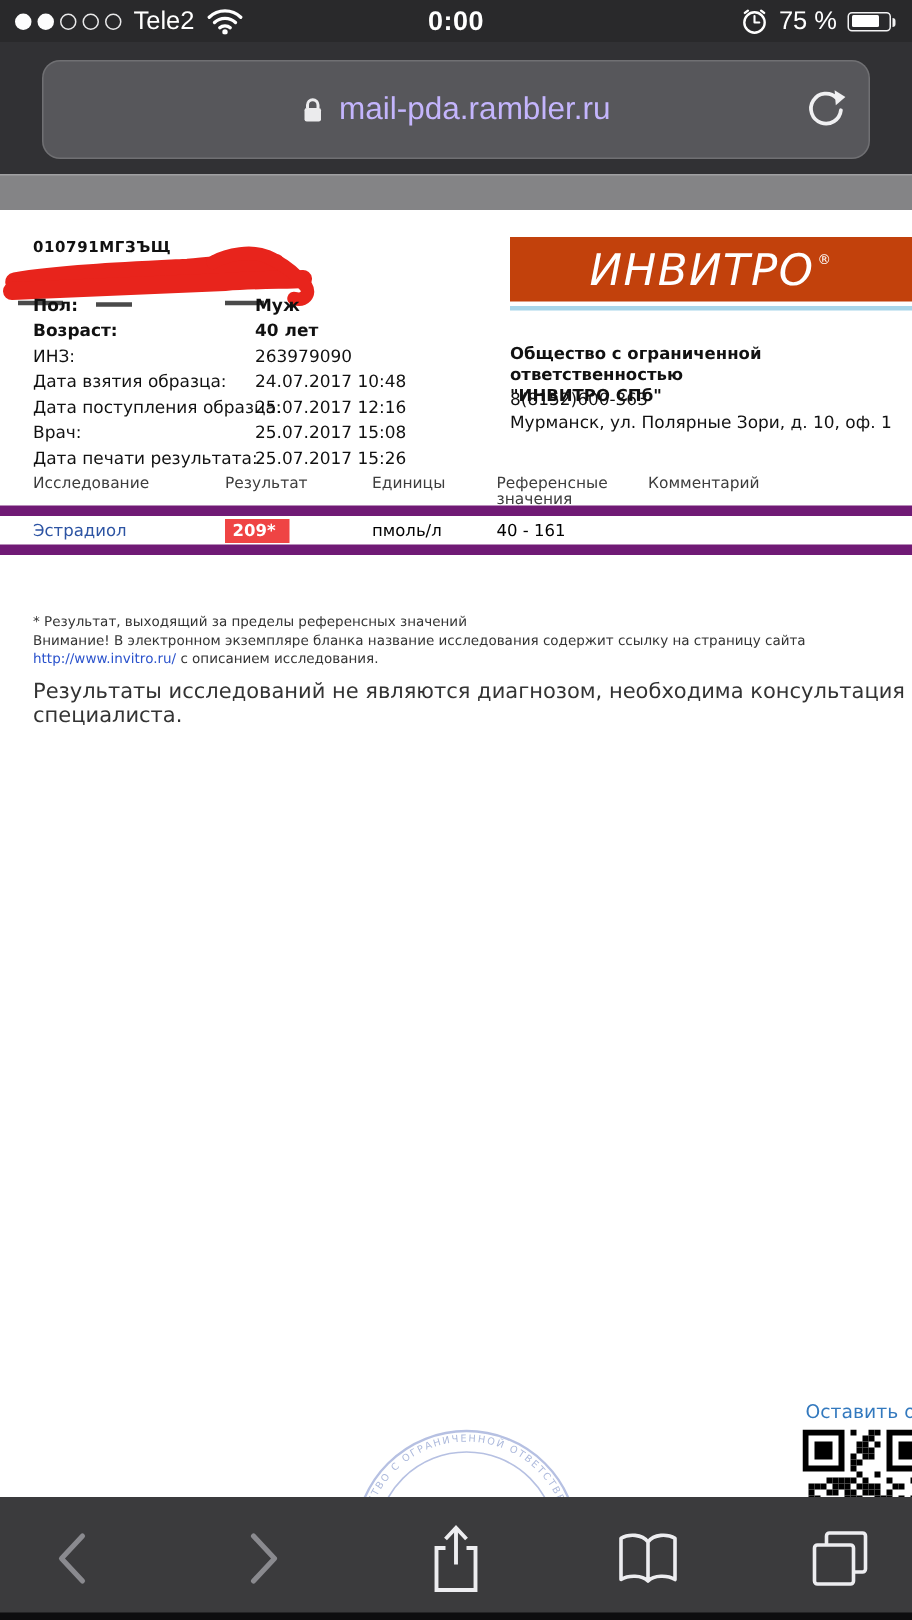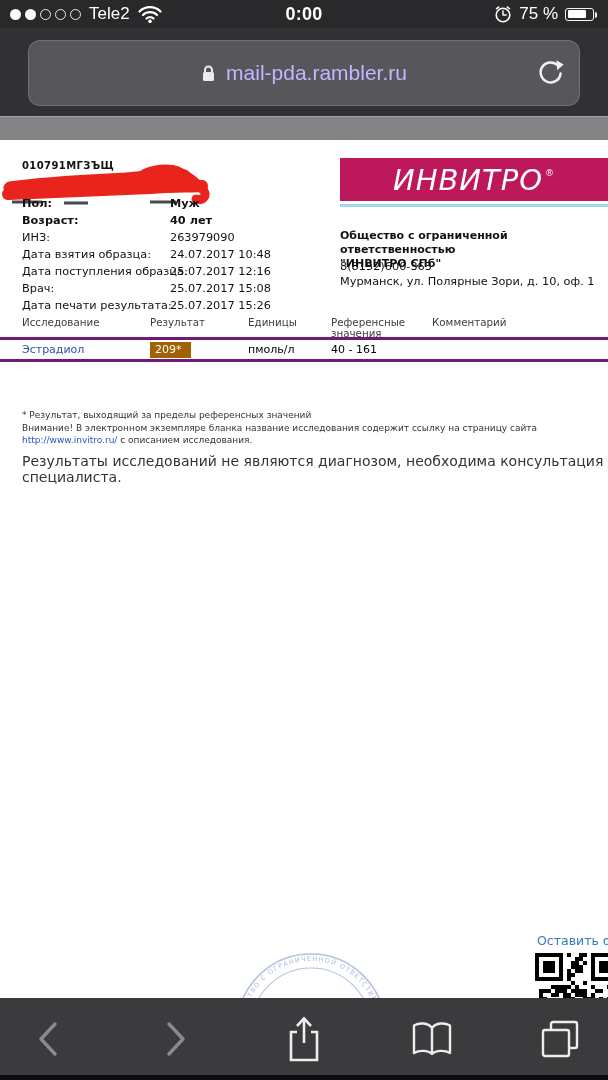--- a/index.html
+++ b/index.html
@@ -38,45 +38,45 @@
   .doc{position:absolute;top:140px;left:0;width:608px;height:858px;background:#fff;overflow:hidden;
        font-family:"DejaVu Sans",sans-serif;color:#111;}
   .doc-code{position:absolute;top:20px;left:22px;font-size:10px;font-weight:bold;letter-spacing:.4px;}
   .scribble{position:absolute;top:24px;left:0;}
 
   .patient-row{position:absolute;left:22px;height:17px;font-size:11.3px;white-space:nowrap;}
   .p-label{display:inline-block;width:148px;}
   .p-value{display:inline-block;}
   .b{font-weight:bold;}
 
-  .banner{position:absolute;left:340px;top:18px;width:268px;height:43px;background:#be185d;
+  .banner{position:absolute;left:340px;top:18px;width:268px;height:43px;background:#c2410c;
           display:flex;align-items:center;justify-content:center;}
   .banner-text{color:#fff;font-style:italic;font-size:29px;letter-spacing:1px;}
   .banner-reg{font-size:9px;vertical-align:14px;font-style:normal;margin-left:2px;}
   .banner-underline{position:absolute;left:340px;top:64px;width:268px;height:3px;background:#a8d6ea;}
 
   .company{position:absolute;left:340px;top:89px;width:266px;font-size:11px;font-weight:bold;line-height:14px;}
   .phone-line{position:absolute;left:340px;top:120px;font-size:11.3px;}
   .addr-line{position:absolute;left:340px;top:135px;font-size:11.3px;}
 
   
   .results{position:absolute;left:0;top:175px;width:608px;}
-  .trow{position:relative;border-bottom:3px solid #701a75;}
+  .trow{position:relative;border-bottom:7px solid #701a75;}
   .thead{height:22px;}
   .r1{height:19px;} .r2{height:29px;} .r3{height:15px;}
   .hcell{position:absolute;top:2px;font-size:10.3px;color:#3d3d3d;line-height:11px;}
   .rcell{position:absolute;top:3px;font-size:11px;color:#000;}
   .r3 .rcell{top:1px;}
   .c-name{left:22px;width:122px;}
   .c-result{left:150px;width:92px;}
   .c-units{left:248px;width:78px;}
   .c-ref{left:331px;width:92px;}
   .c-comment{left:432px;width:172px;}
   .test-name{color:#2d54a3;cursor:pointer;}
-  .flag{display:inline-block;background:#a16207;color:#fff;font-weight:normal;font-size:11px;
+  .flag{display:inline-block;background:#ef4444;color:#fff;font-weight:bold;font-size:11px;
         padding:1px 9px 2px 5px;margin-top:-2px;}
   .result-plain{font-weight:bold;font-size:11.5px;}
   .comment-cell{top:1px !important;font-size:8.2px;line-height:9.6px;color:#222;white-space:pre-line;}
 
   .fn1{position:absolute;left:22px;top:270px;font-size:9px;color:#333;}
   .fn2{position:absolute;left:22px;top:283px;width:578px;font-size:9px;line-height:11.5px;color:#333;}
   .fn2 a{color:#2a52cc;text-decoration:none;cursor:pointer;}
   .fn3{position:absolute;left:22px;top:313px;font-size:14px;color:#333;}
 
   .review{position:absolute;left:537px;top:793px;font-size:12.5px;color:#3379be;white-space:nowrap;cursor:pointer;}

